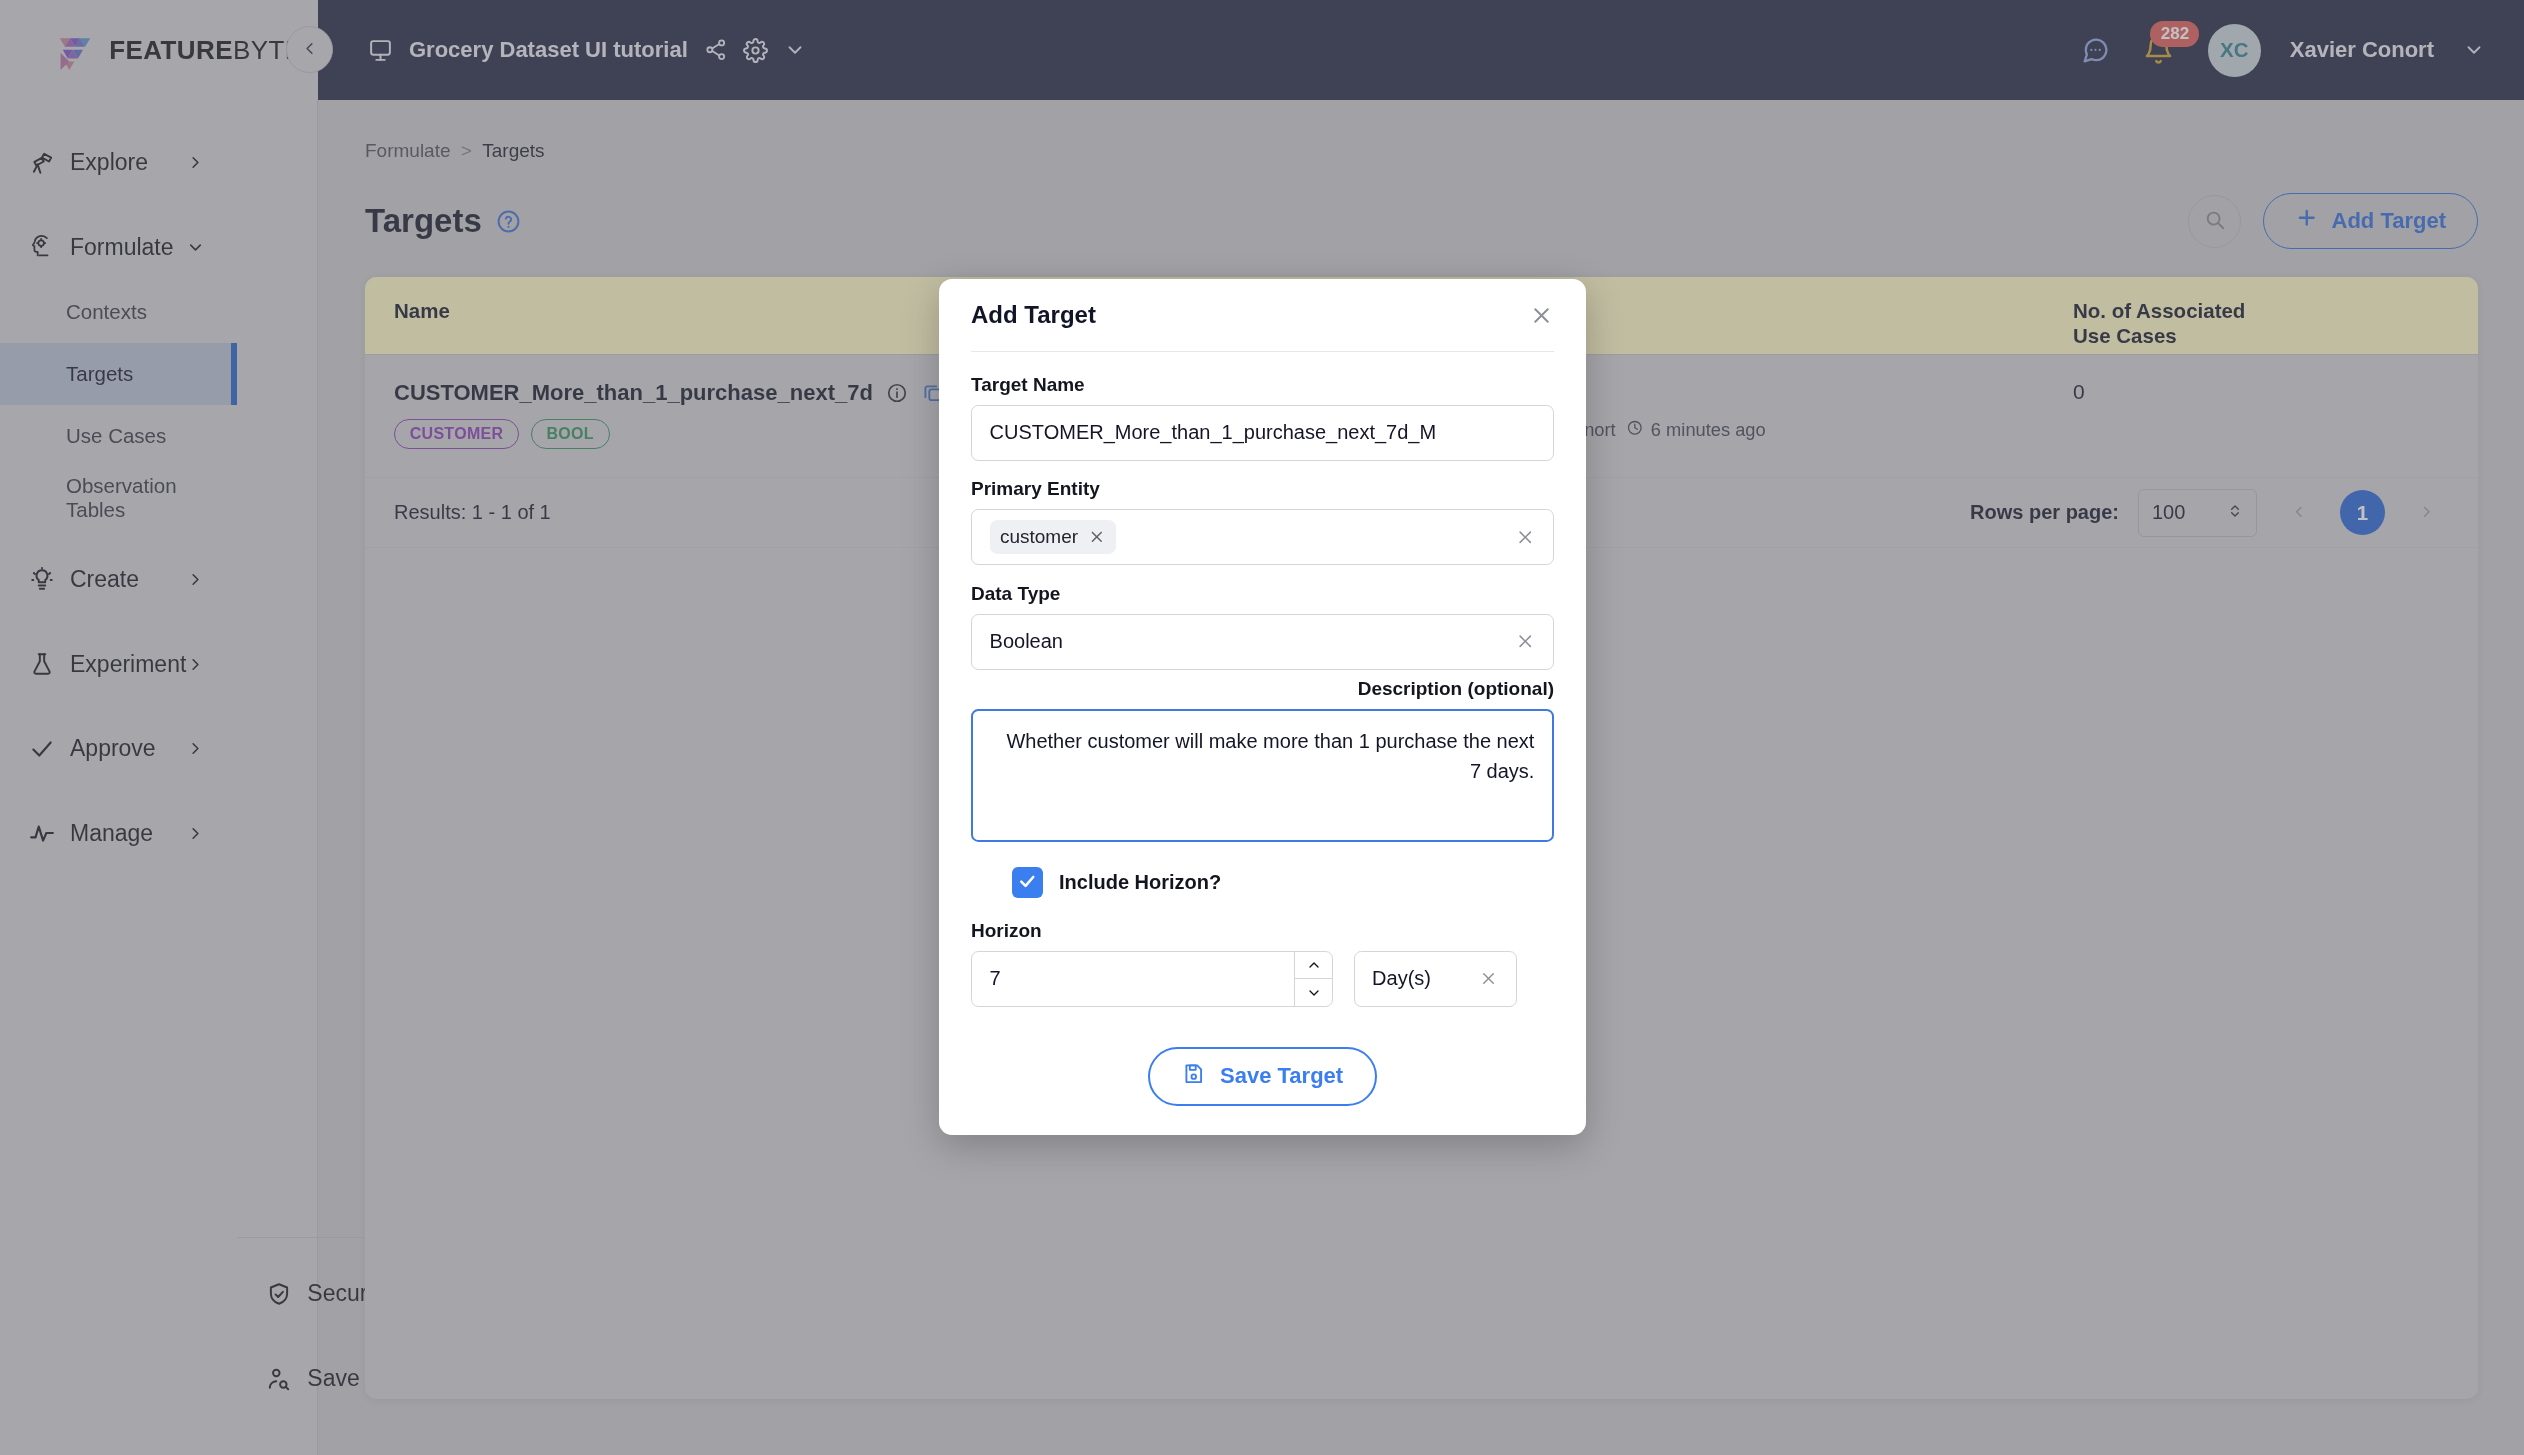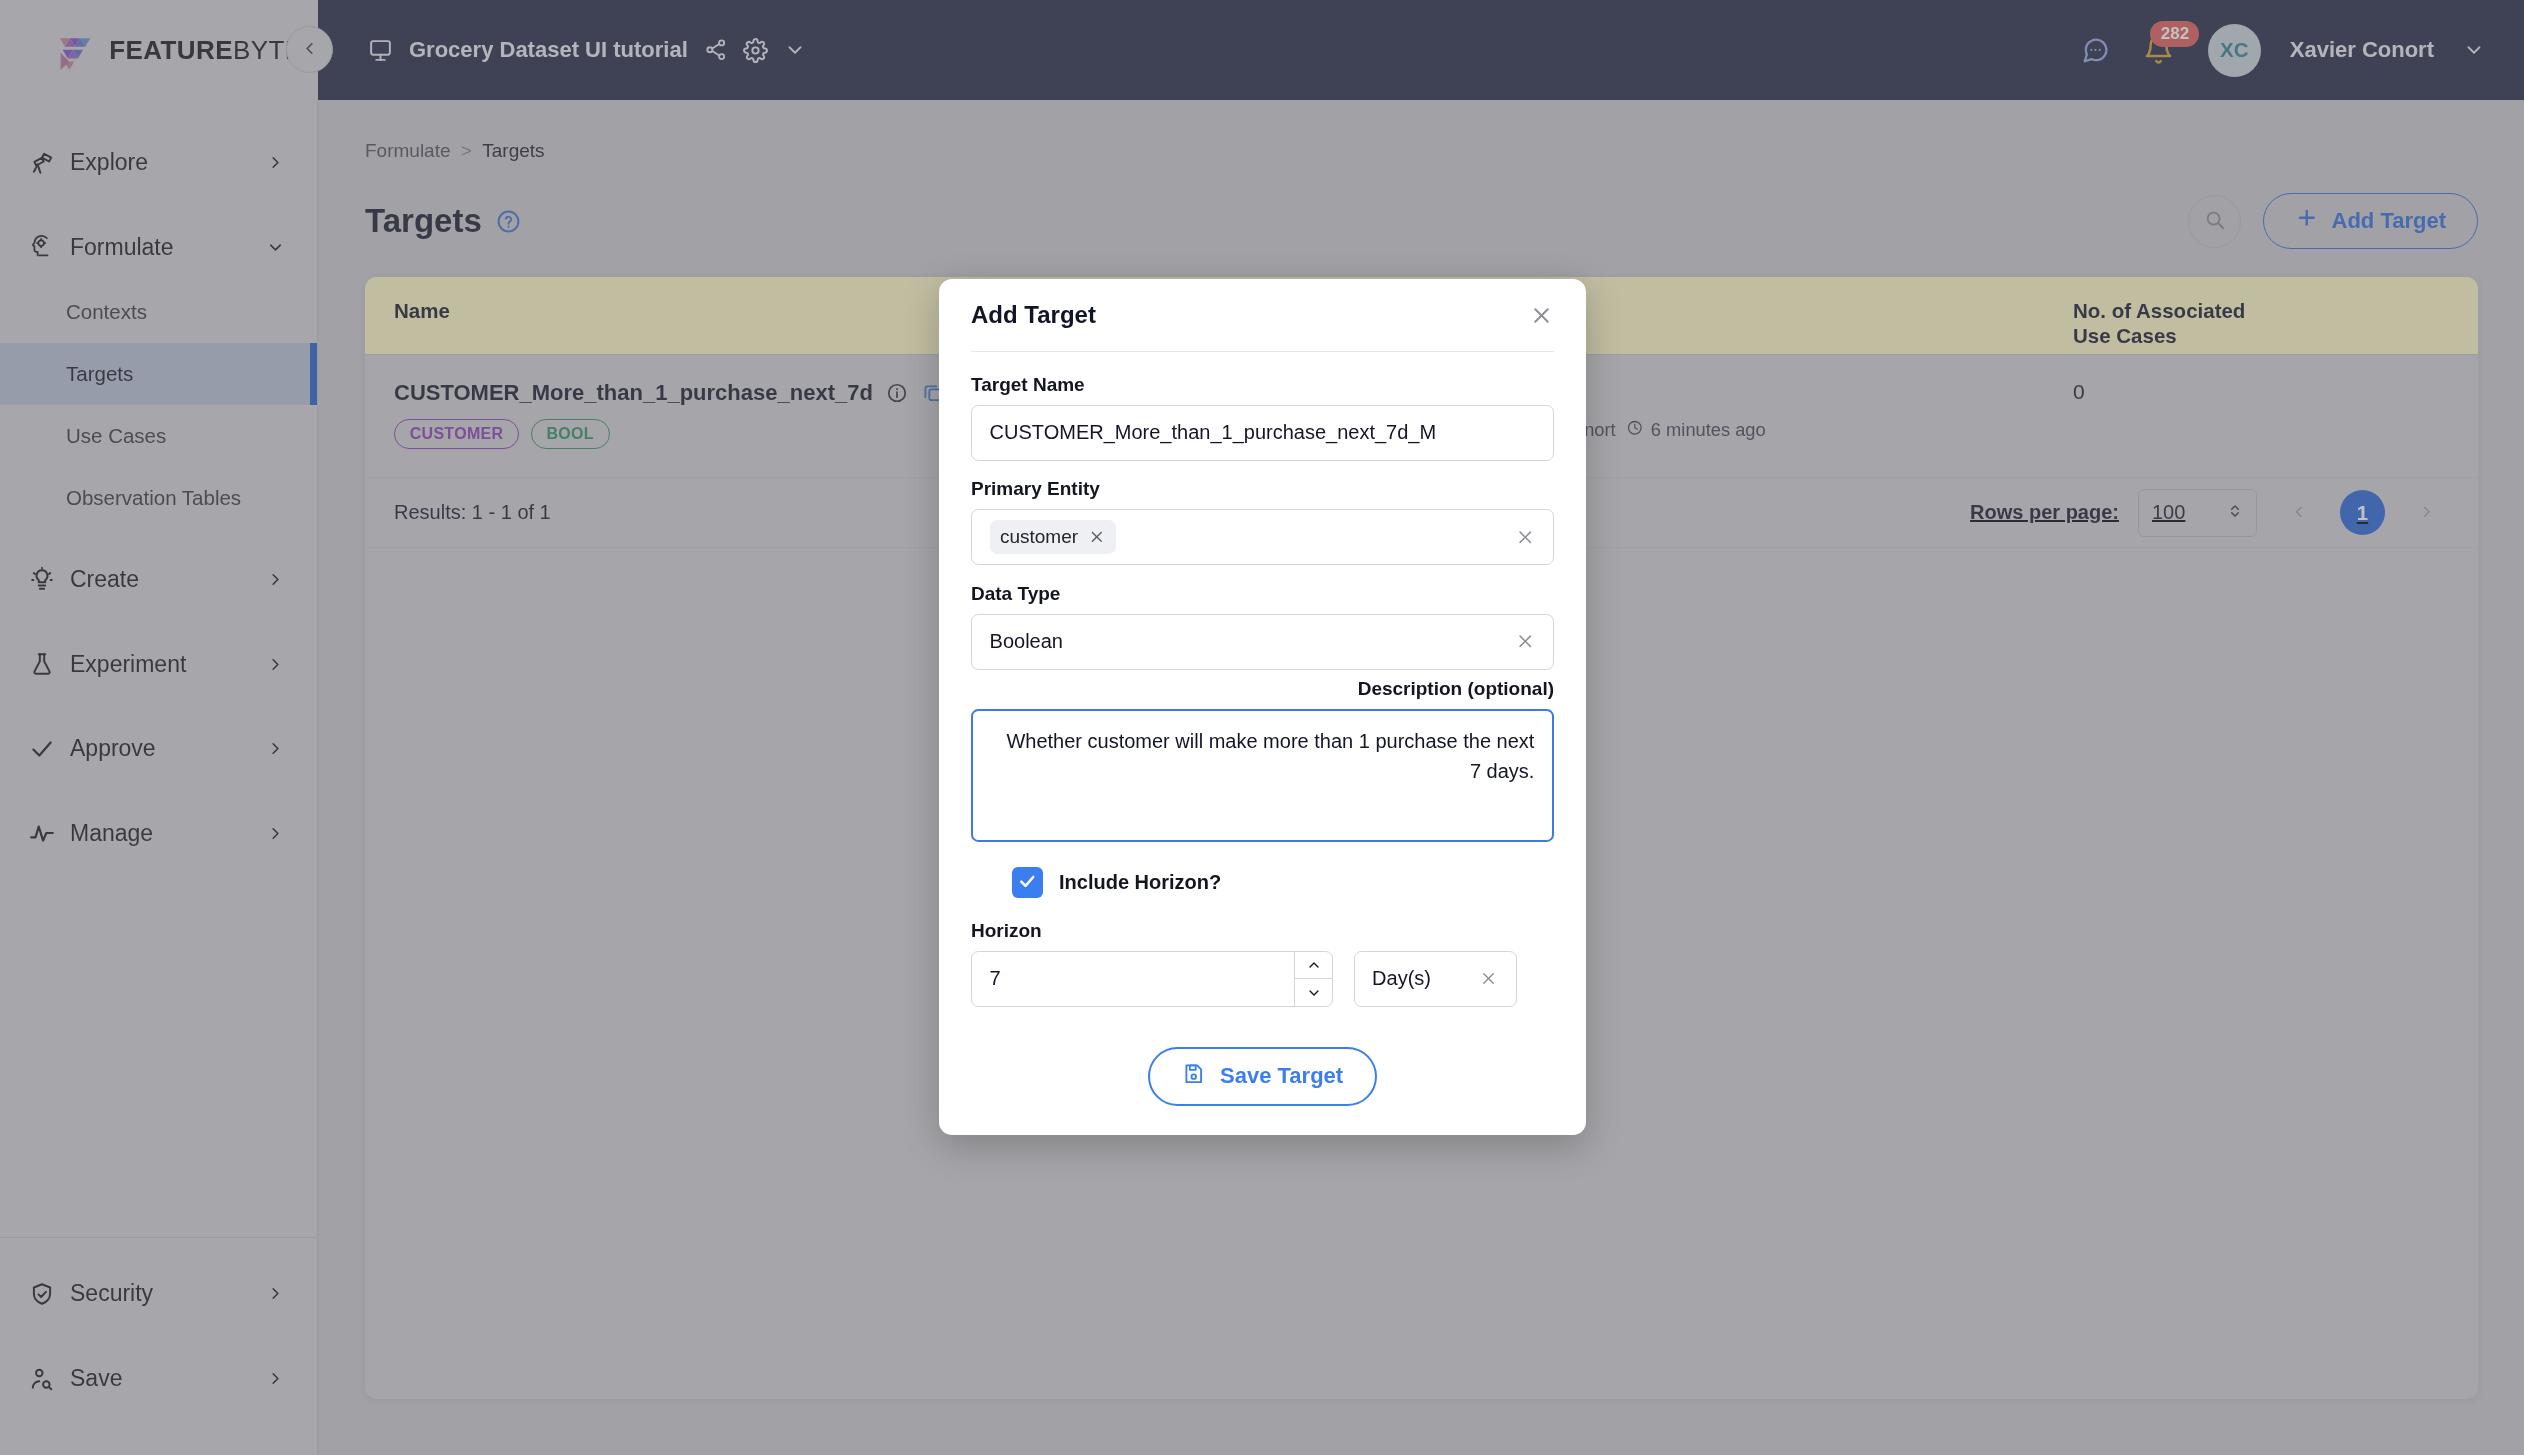--- a/index.html
+++ b/index.html
@@ -51,21 +51,21 @@
     width: 53px; height: 53px; border-radius: 50%;
     background: #c7d5d8; color: #2f7f8c; font-size: 20.5px; font-weight: 700;
     display: flex; align-items: center; justify-content: center;
   }
   .user-name { color: #e9eaf0; font-size: 22px; font-weight: 600; }
 
   
   .sidebar {
     position: absolute; left: 0; top: 100px; width: 318px; height: 1356px;
     background: #d2d2d4; border-right: 1.5px solid #bcbcc0;
-    display: flex; flex-direction: column;
+    display: flex; flex-direction: row;
   }
   .nav-top { padding-top: 29px; }
   .nav-row {
     height: 67px; display: flex; align-items: center;
     padding: 0 32px 0 29px; position: relative; color: #14151d;
   }
   .nav-row .nico { width: 41px; display: flex; align-items: center; color: #14151d; }
   .nav-row .nlabel { font-size: 23px; font-weight: 400; flex: 1; }
   .nav-row .chev { color: #14151d; display: flex; align-items: center; }
   .sub-row {
@@ -129,21 +129,21 @@
   .tag.bool { border: 1.5px solid #2f8f5b; color: #2f8f5b; }
   .cell-val { font-size: 21px; color: #141627; }
   .meta-row { margin-top: 14.7px; display: flex; align-items: center; gap: 10.3px; font-size: 18.3px; color: #3f4250; }
   .meta-row .mg { display: flex; align-items: center; gap: 7.3px; }
 
   .t-foot {
     display: flex; align-items: center; padding: 0 29px; height: 70px;
     border-bottom: 1.5px solid #c6c6ca;
   }
   .results-txt { font-size: 20px; color: #141627; }
-  .pager { margin-left: auto; display: flex; align-items: center; gap: 19px; text-decoration: underline; }
+  .pager { margin-left: auto; display: flex; align-items: center; gap: 19px; }
   .rpp-label { font-size: 20px; font-weight: 600; color: #141627; }
   .rpp-select {
     width: 119px; height: 48px; border: 1.5px solid #b5b5ba; border-radius: 5.9px;
     display: flex; align-items: center; justify-content: space-between; padding: 0 13px;
     font-size: 20px; color: #141627;
   }
   .pg-btn {
     width: 45px; height: 45px; border-radius: 50%;
     display: flex; align-items: center; justify-content: center; color: #98999f;
   }

